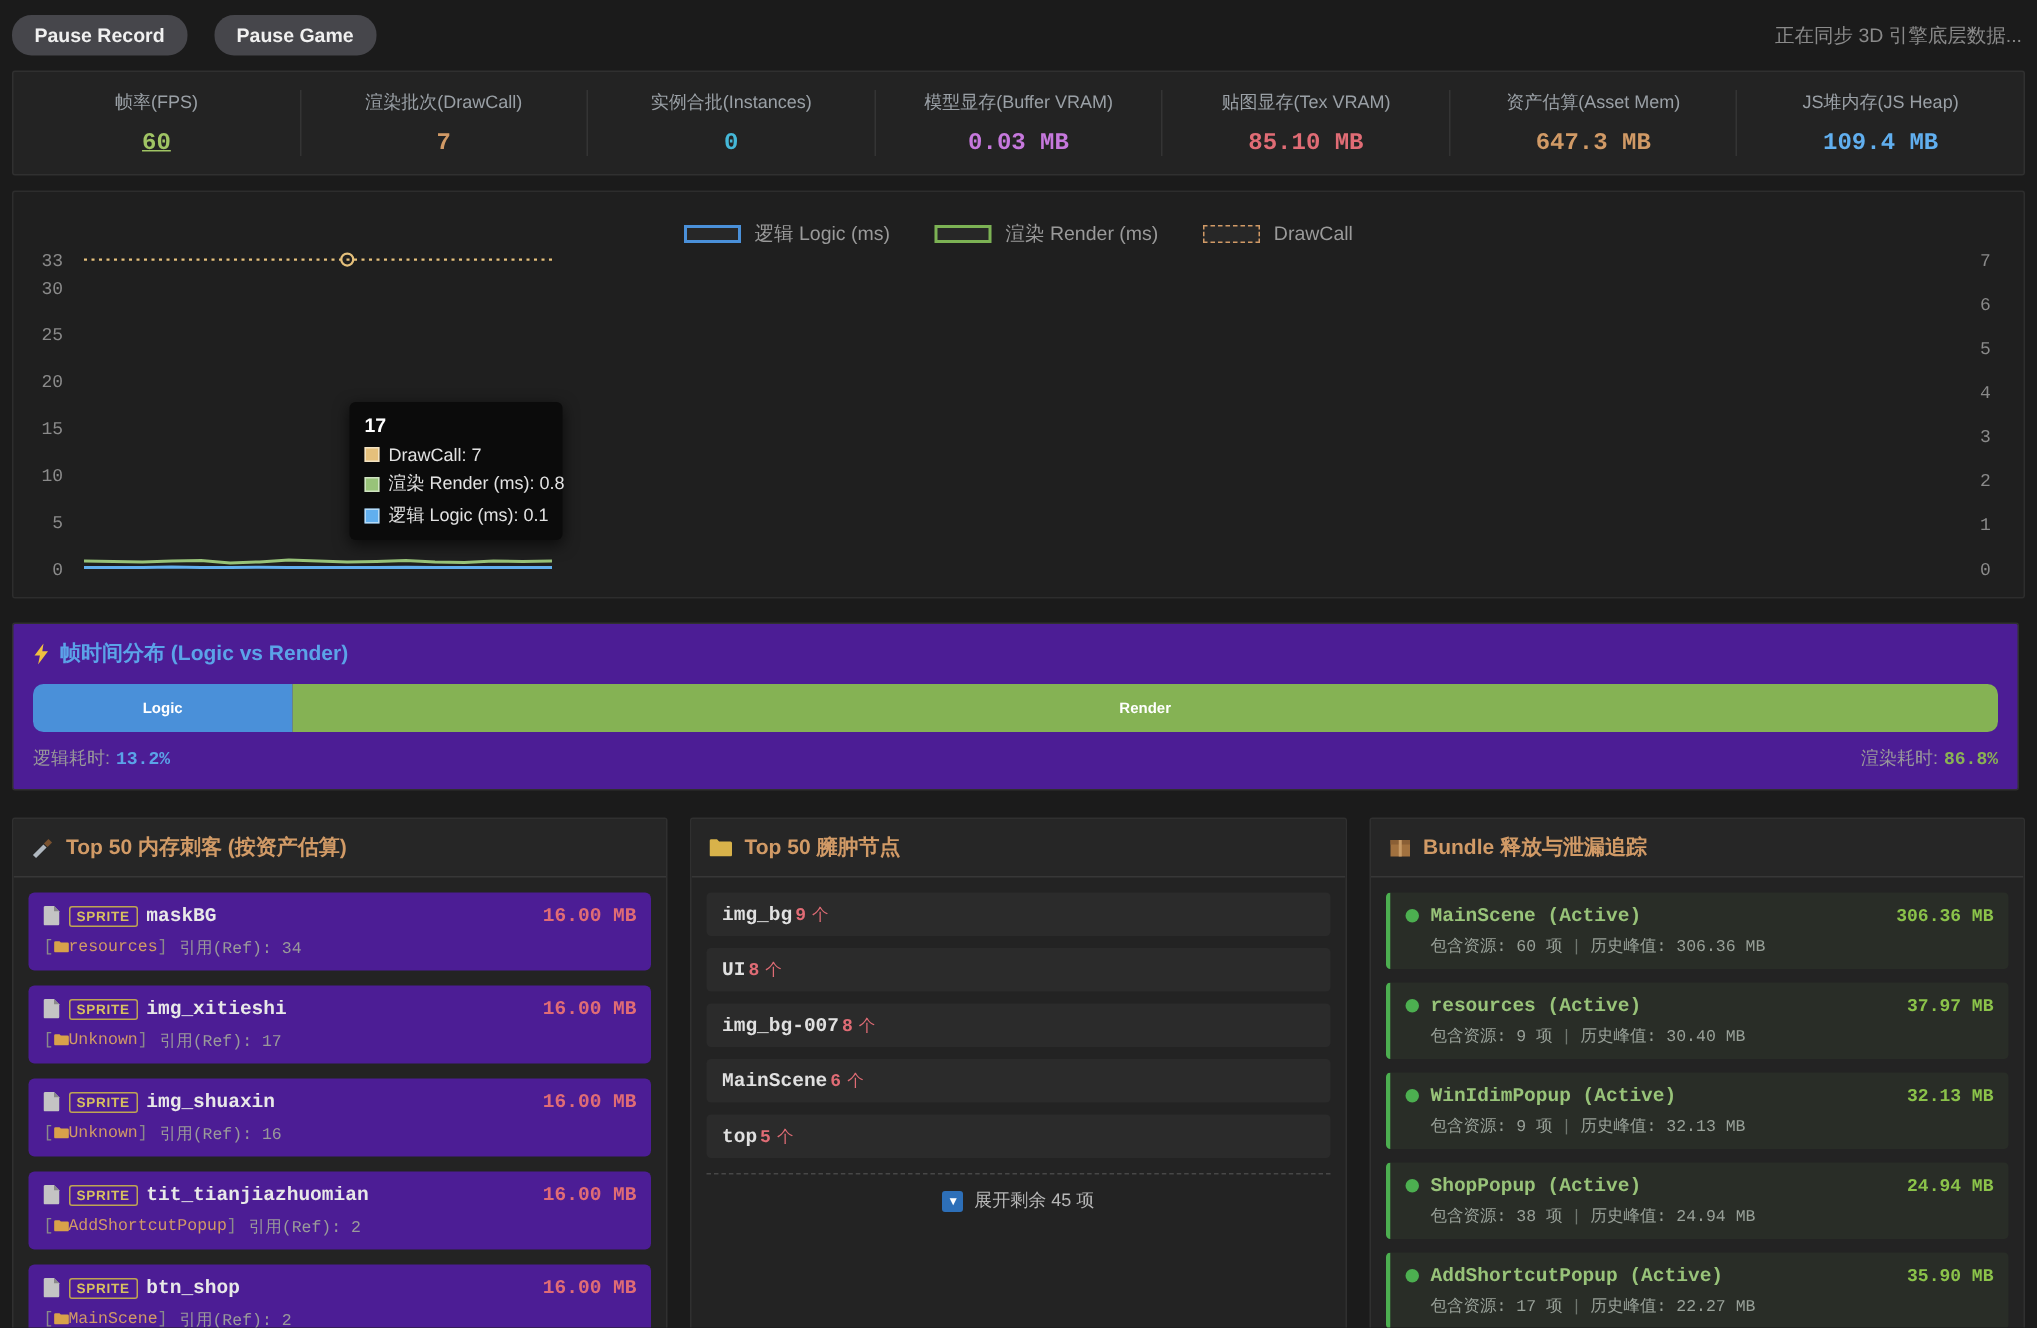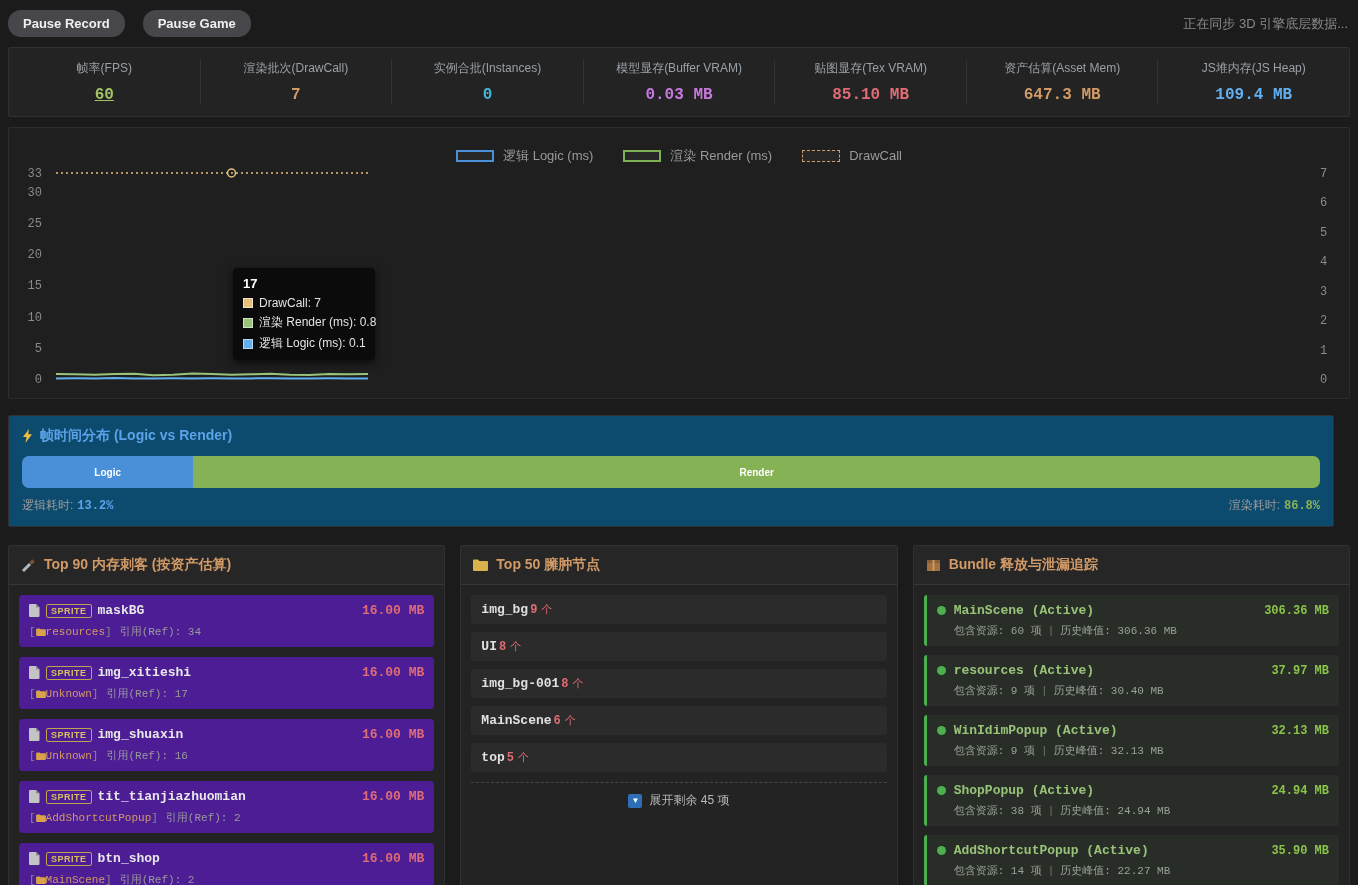--- a/index.html
+++ b/index.html
@@ -47,21 +47,21 @@
     position:absolute; left:224px; top:140px; width:142px;
     background:#0b0b0b; border-radius:4px; padding:8px 10px;
     box-shadow:0 3px 10px rgba(0,0,0,0.65); z-index:5;
   }
   .tt-title { font-size:13px; font-weight:bold; color:#fff; margin-bottom:5px; }
   .tt-row { display:flex; align-items:center; font-size:12px; color:#e2e2e2; margin-top:4px; white-space:nowrap; }
   .tt-swatch { width:10px; height:10px; margin-right:6px; border:1px solid rgba(255,255,255,0.55); flex:none; }
 
   
   .frame-panel {
-    margin:0 24px 18px 8px; background:#0c4a6e; border:1px solid #303030;
+    margin:0 12px 18px 8px; background:#4c1d95; border:1px solid #303030;
     border-radius:2px; padding:11px 13px 12px 13px;
   }
   .frame-title { display:flex; align-items:center; gap:7px; color:#5ba3e8; font-weight:bold; font-size:14px; }
   .frame-bar { display:flex; height:32px; border-radius:7px; overflow:hidden; margin-top:11px; }
   .frame-seg { height:100%; display:flex; align-items:center; justify-content:center;
                font-size:10px; font-weight:bold; color:#fff; }
   .frame-captions { display:flex; justify-content:space-between; margin-top:9px; font-size:12px; color:#9a9a9a; }
   .cap-val { font-weight:bold; margin-left:4px; }
   .cap-val.logic { color:#5ba3e8; }
   .cap-val.render { color:#8ab254; }
@@ -244,21 +244,21 @@
 </div>
 
 <div class="columns">
 
   <div class="panel">
     <div class="panel-header">
       <svg width="15" height="15" viewBox="0 0 15 15">
           <line x1="2" y1="13" x2="9" y2="6" stroke="#b0b8c0" stroke-width="3"></line>
           <line x1="9.5" y1="5.5" x2="12.5" y2="2.5" stroke="#7a5230" stroke-width="3.4"></line>
         </svg>
-      <span class="panel-title">Top 90 内存刺客 (按资产估算)</span>
+      <span class="panel-title">Top 50 内存刺客 (按资产估算)</span>
     </div>
     <div class="panel-body">
 
       <div class="mem-item">
         <div class="mem-line1">
           <svg width="11" height="13" viewBox="0 0 11 13">
               <path d="M1 0h6l3.5 3.5V12a1 1 0 0 1-1 1H1a1 1 0 0 1-1-1V1a1 1 0 0 1 1-1z" fill="#c4c4c4"></path>
               <path d="M7 0v3.5h3.5z" fill="#8a8a8a"></path>
             </svg>
           <span class="tag">SPRITE</span>
@@ -361,21 +361,21 @@
         <span class="node-name">img_bg</span>
         <span class="node-count">9</span>
         <span class="node-unit">个</span>
       </div>
       <div class="node-item">
         <span class="node-name">UI</span>
         <span class="node-count">8</span>
         <span class="node-unit">个</span>
       </div>
       <div class="node-item">
-        <span class="node-name">img_bg-001</span>
+        <span class="node-name">img_bg-007</span>
         <span class="node-count">8</span>
         <span class="node-unit">个</span>
       </div>
       <div class="node-item">
         <span class="node-name">MainScene</span>
         <span class="node-count">6</span>
         <span class="node-unit">个</span>
       </div>
       <div class="node-item">
         <span class="node-name">top</span>
@@ -445,21 +445,21 @@
         </div>
       </div>
 
       <div class="bundle-item">
         <div class="bundle-line1">
           <span class="dot"></span>
           <span class="bundle-name">AddShortcutPopup (Active)</span>
           <span class="bundle-size">35.90 MB</span>
         </div>
         <div class="bundle-line2">
-          <span>包含资源: 14 项</span><span class="bundle-sep">|</span><span>历史峰值: 22.27 MB</span>
+          <span>包含资源: 17 项</span><span class="bundle-sep">|</span><span>历史峰值: 22.27 MB</span>
         </div>
       </div>
 
       <button class="expand">
         
         
       </button>
     </div>
   </div>
 

